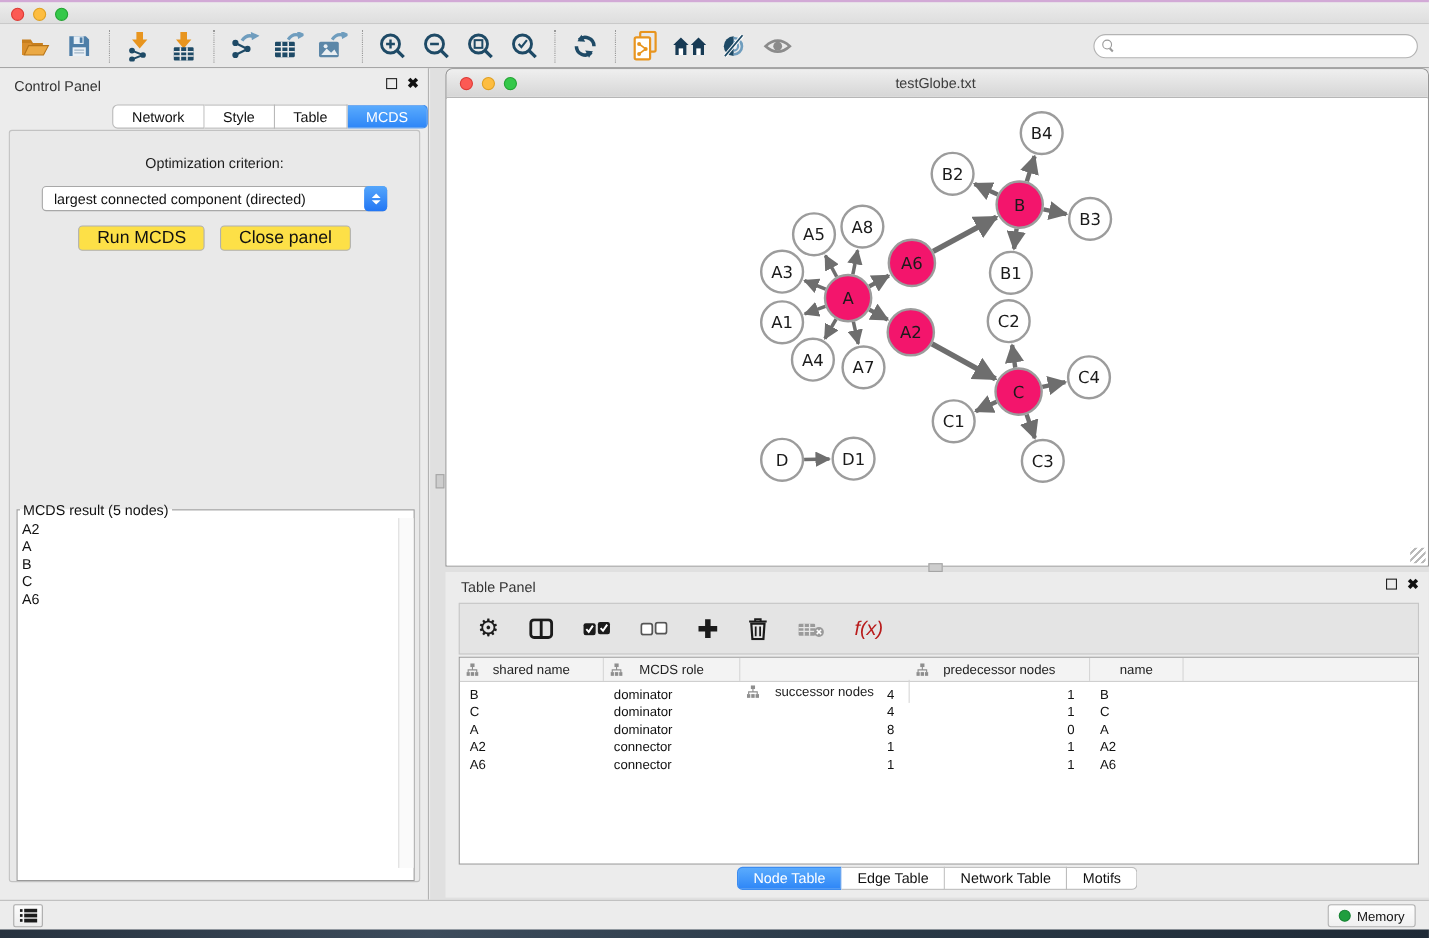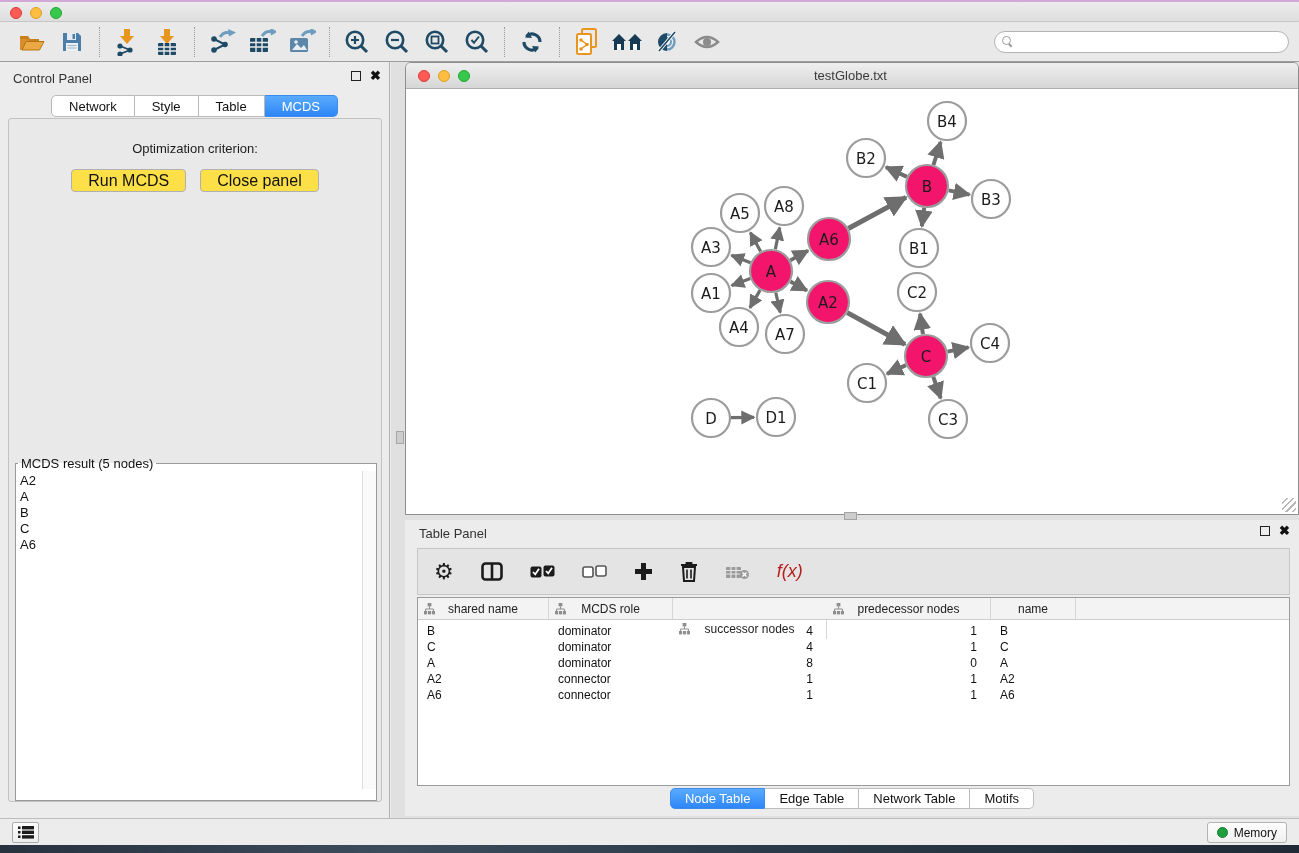--- a/index.html
+++ b/index.html
@@ -28,21 +28,21 @@
   .mag::before{ content:""; position:absolute; left:0; top:0; width:7px; height:7px; border:1.5px solid #9a9a9a; border-radius:50%; }
   .mag::after{ content:""; position:absolute; left:7px; top:7px; width:4px; height:1.5px; background:#9a9a9a; transform:rotate(45deg); transform-origin:left center;}
   .search-input { border:none; outline:none; background:transparent; flex:1; font-size:12px; height:18px; padding-left:4px;}
 
   
   .control-panel { position:absolute; left:0; top:62px; width:390px; height:756px; background:#ececec; border-right:1px solid #b2b2b2; }
   .panel-head-title { position:absolute; left:13px; top:9px; font-size:13px; color:#333; }
   .ph-icons { position:absolute; right:8px; top:9px; display:flex; gap:9px; align-items:center; }
   .icon-float { width:10px; height:10px; border:1.6px solid #222; display:inline-block; }
   .icon-close { font-size:13px; font-weight:bold; color:#111; line-height:10px; }
-  .cp-tabs { position:absolute; left:0; right:0; top:33px; display:flex; justify-content:center; }
+  .cp-tabs { position:absolute; left:0; right:0; top:33px; display:flex; justify-content:flex-end; }
   .cp-tab { height:22px; padding:0 17px; background:#fff; border:1px solid #b9b9b9; border-left:none;
     font-size:13px; color:#111; display:flex; align-items:center; }
   .cp-tab:first-child { border-left:1px solid #b9b9b9; border-radius:5px 0 0 5px; }
   .cp-tab:last-child { border-radius:0 5px 5px 0; }
   .cp-tab.active { background:linear-gradient(#5aabfd,#2e86f7); border-color:#3c8cf0; color:#fff; }
   .cp-body { position:absolute; left:8px; top:56px; width:374px; height:684px; background:#e9e9e9;
     border:1px solid #c2c2c2; border-radius:3px; }
   .opt-label { margin-top:22px; text-align:center; font-size:13px; color:#1c1c1c; }
   .dropdown { position:relative; margin:13px auto 0; width:314px; height:23px; background:#fff;
     border:1px solid #a8a8a8; border-radius:4px; font-size:13px; color:#111; display:flex; align-items:center; padding-left:10px; }
@@ -285,20 +285,27 @@
       <span class="icon-close">✖</span>
     </div>
     <div class="cp-tabs">
         <div class="cp-tab">Network</div>
         <div class="cp-tab">Style</div>
         <div class="cp-tab">Table</div>
         <div class="cp-tab active">MCDS</div>
       </div>
     <div class="cp-body">
       <div class="opt-label">Optimization criterion:</div>
+      <div class="dropdown">
+        <span>largest connected component (directed)</span>
+        <span class="dd-stepper">
+            <i class="up"></i>
+            <i class="down"></i>
+          </span>
+      </div>
       <div class="btn-row">
         <div class="mac-btn">Run MCDS</div>
         <div class="mac-btn">Close panel</div>
       </div>
       <fieldset class="result-box">
         <legend>MCDS result (5 nodes)</legend>
         <div class="rb-inner">
           <div class="result-list">
               <div>A2</div>
               <div>A</div>

